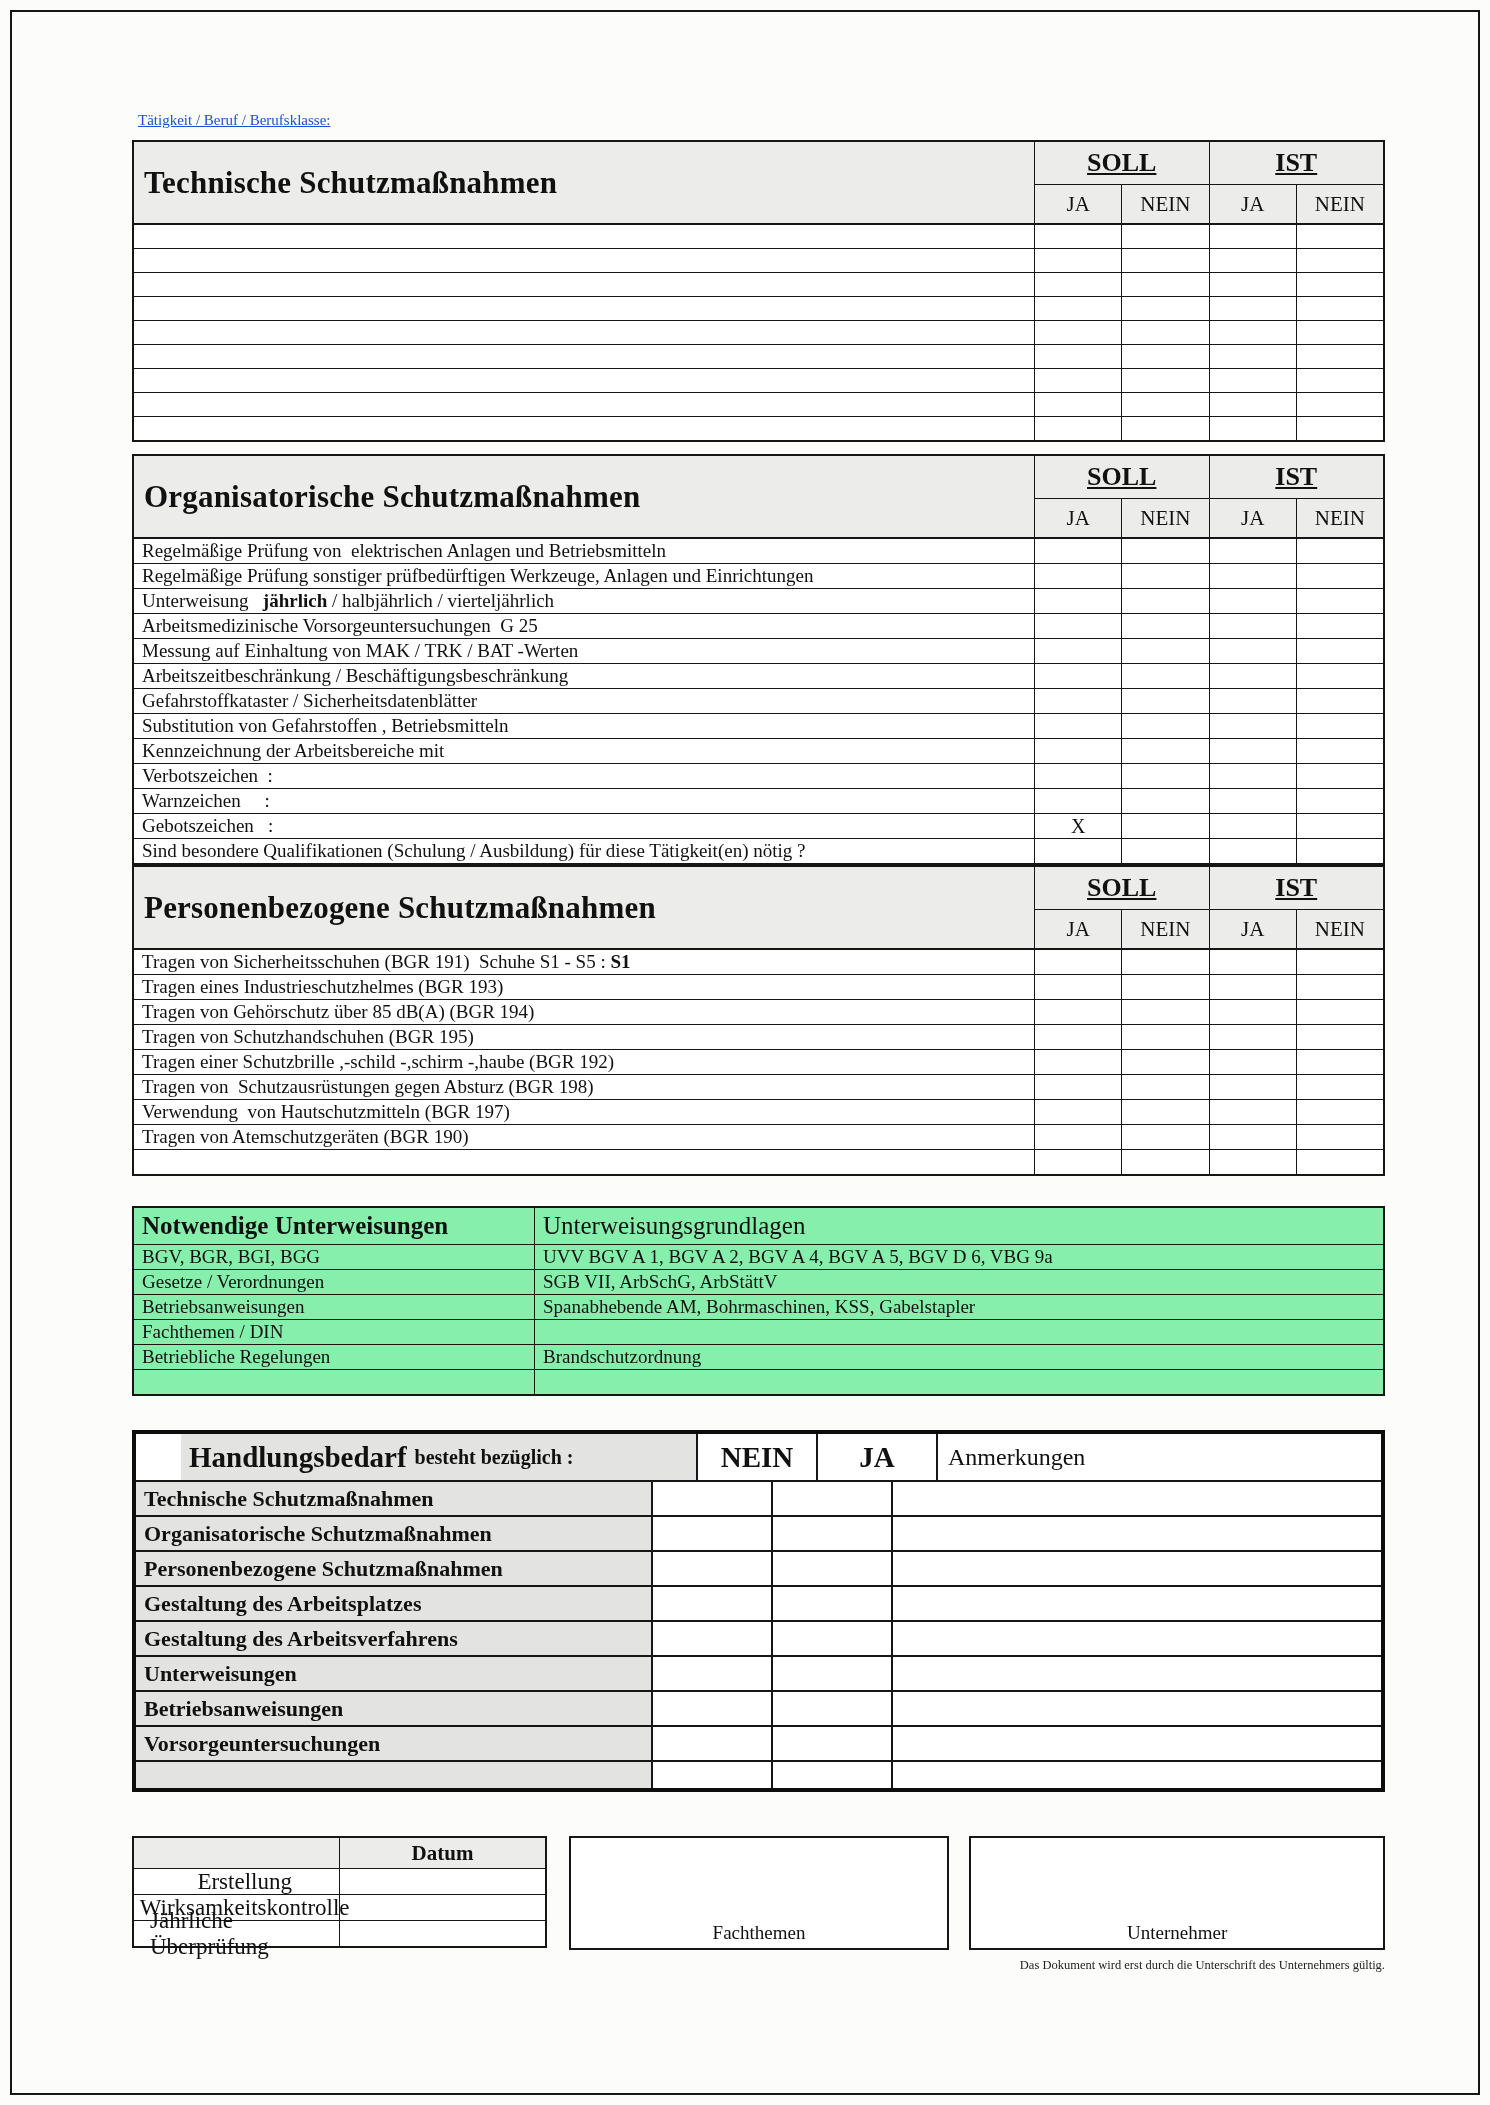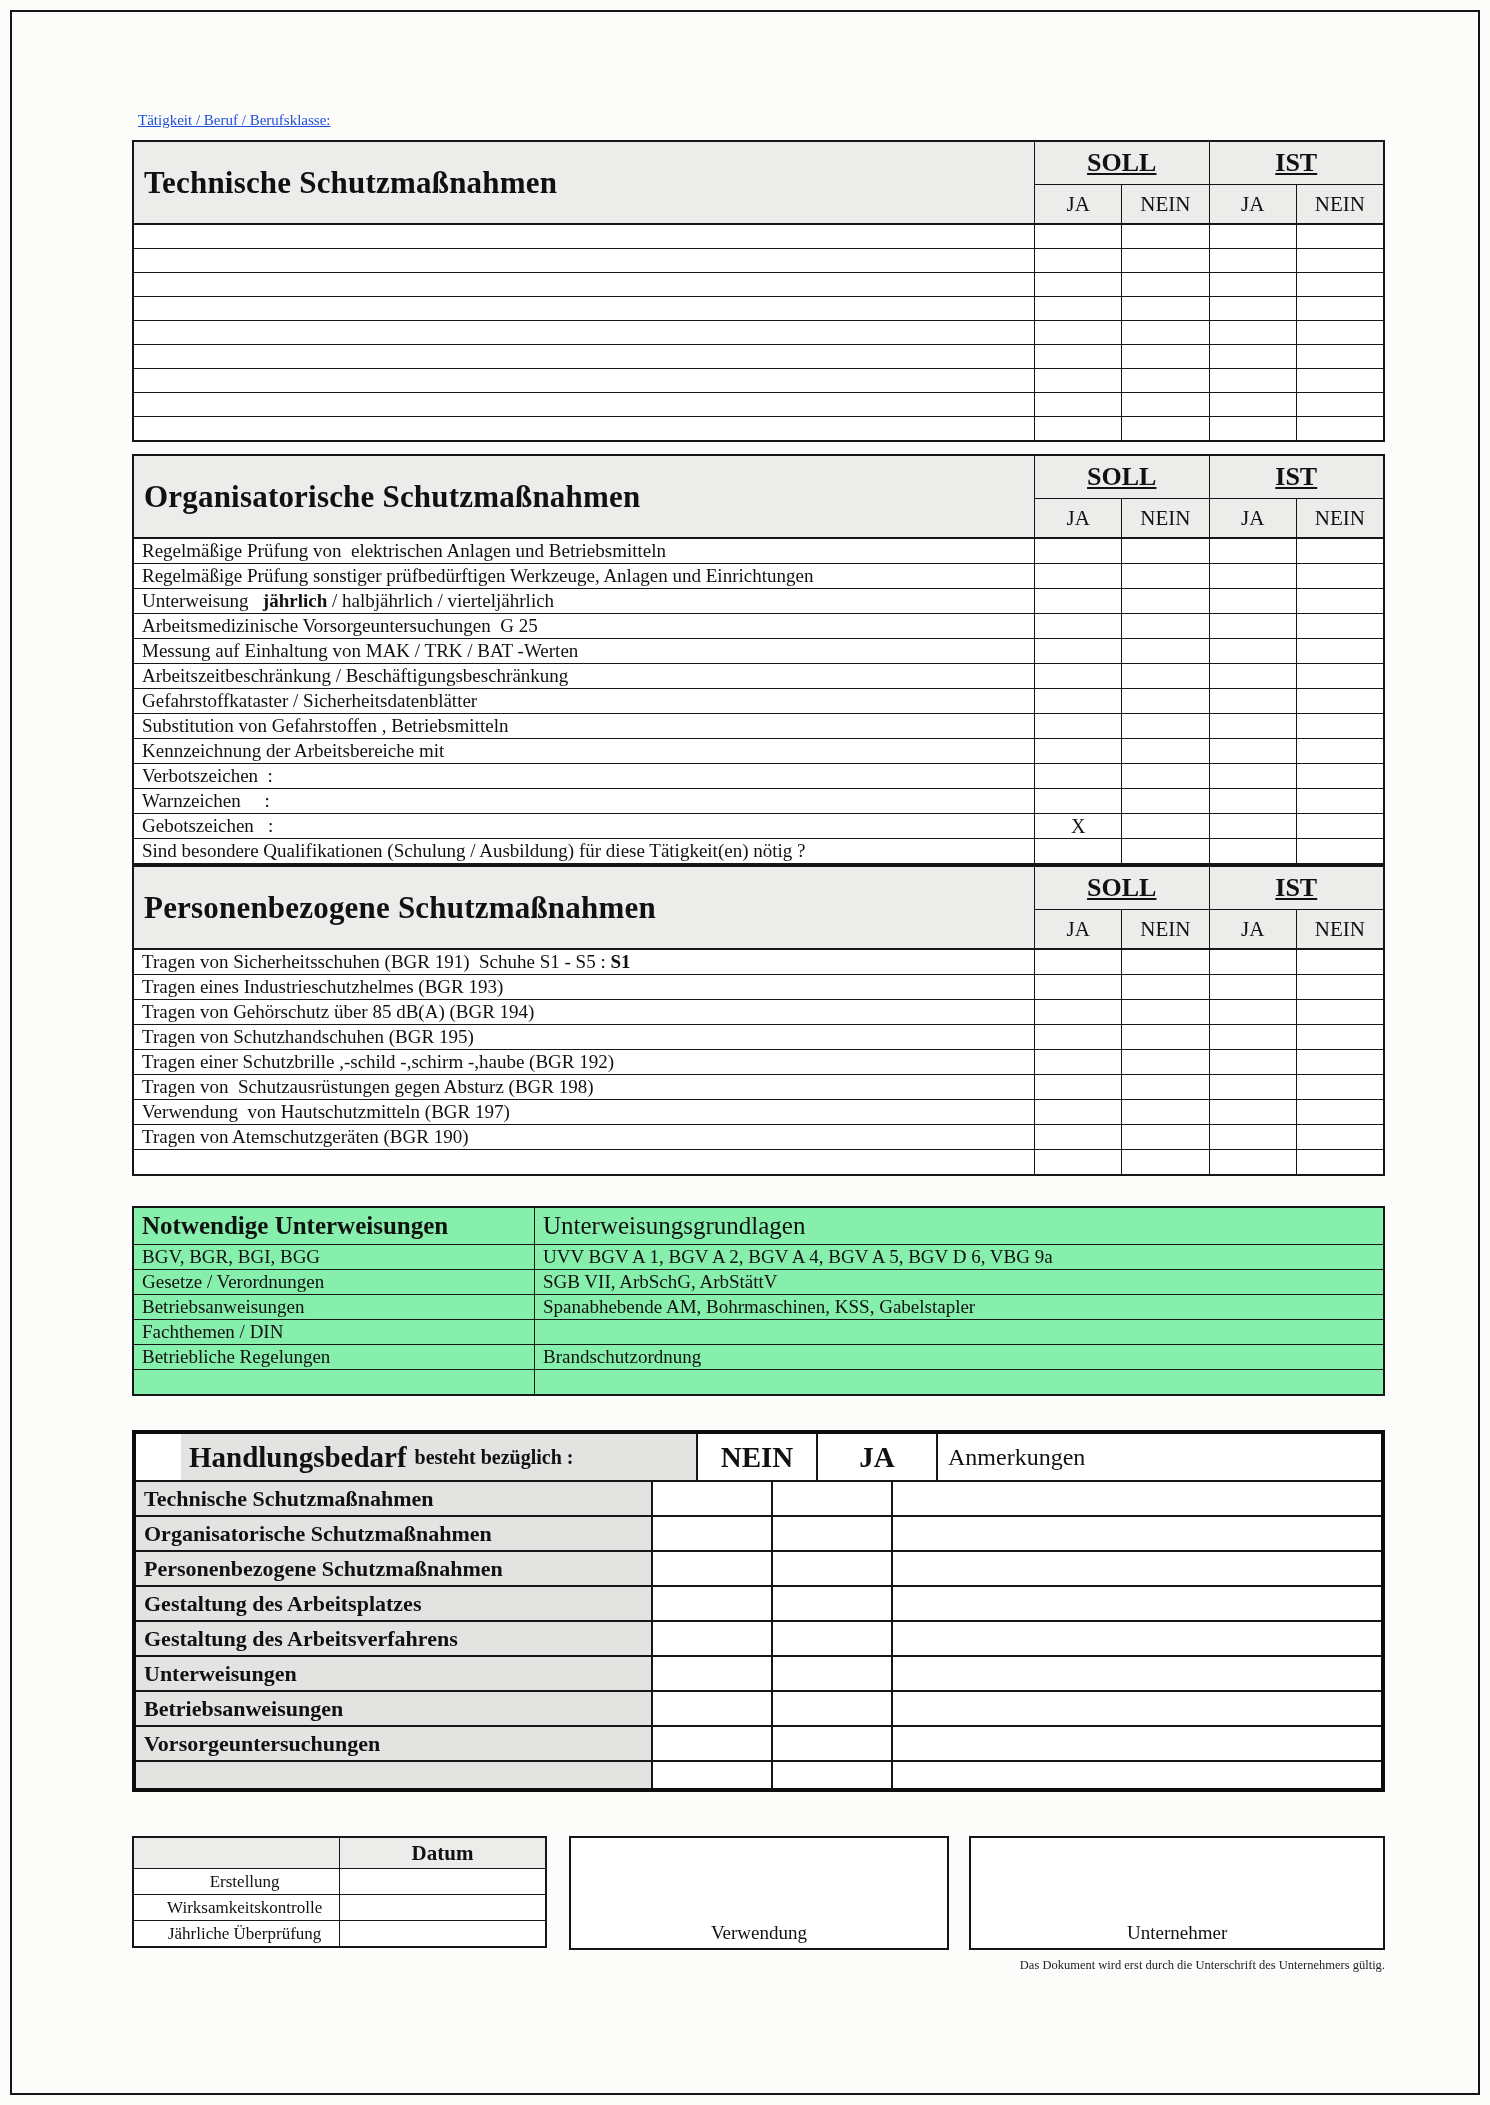--- a/index.html
+++ b/index.html
@@ -59,21 +59,21 @@
   .a-label{width:515px;background:#e3e3e1;display:flex;align-items:center;padding-left:8px;
            font-size:22px;font-weight:bold;box-sizing:border-box;}
   .a-cell{width:120px;border-left:2px solid #161616;box-sizing:border-box;}
   .a-anm{flex:1;border-left:2px solid #161616;}
 
   
   .signoff{display:flex;align-items:flex-start;}
   .date-table{width:412px;border:2px solid #161616;background:#fff;}
   .d-row{display:flex;height:25px;border-top:1.5px solid #161616;}
   .d-row.d-head{height:30px;border-top:none;background:#ececea;}
-  .d-left{width:50%;display:flex;align-items:center;justify-content:center;font-size:17px;box-sizing:border-box;padding-left:16px;}
+  .d-left{width:50%;display:flex;align-items:center;justify-content:center;font-size:23px;box-sizing:border-box;padding-left:16px;}
   .d-right{width:50%;border-left:1.5px solid #161616;display:flex;align-items:center;
            justify-content:center;box-sizing:border-box;}
   .d-head .d-right{font-weight:bold;font-size:21px;}
   .sign-box{position:relative;border:2px solid #161616;height:114px;background:#fff;box-sizing:border-box;}
   .box-bearbeiter{width:382px;margin-left:22px;}
   .box-unternehmer{width:417px;margin-left:20px;}
   .sign-label{position:absolute;left:0;right:0;bottom:4px;text-align:center;font-size:19px;}
   .footnote{text-align:right;font-size:12.5px;color:#222;margin-top:8px;}
 </style>
 </head>
@@ -468,21 +468,21 @@
         <div class="d-row">
             <div class="d-left">Wirksamkeitskontrolle</div>
             <div class="d-right"></div>
           </div>
         <div class="d-row">
             <div class="d-left">Jährliche Überprüfung</div>
             <div class="d-right"></div>
           </div>
       </div>
       <div class="sign-box box-bearbeiter">
-        <div class="sign-label">Verwendung</div>
+        <div class="sign-label">Fachthemen</div>
       </div>
       <div class="sign-box box-unternehmer">
         <div class="sign-label">Unternehmer</div>
       </div>
     </div>
     <div class="footnote">Das Dokument wird erst durch die Unterschrift des Unternehmers gültig.</div>
 
   </div>
 </div>
 

